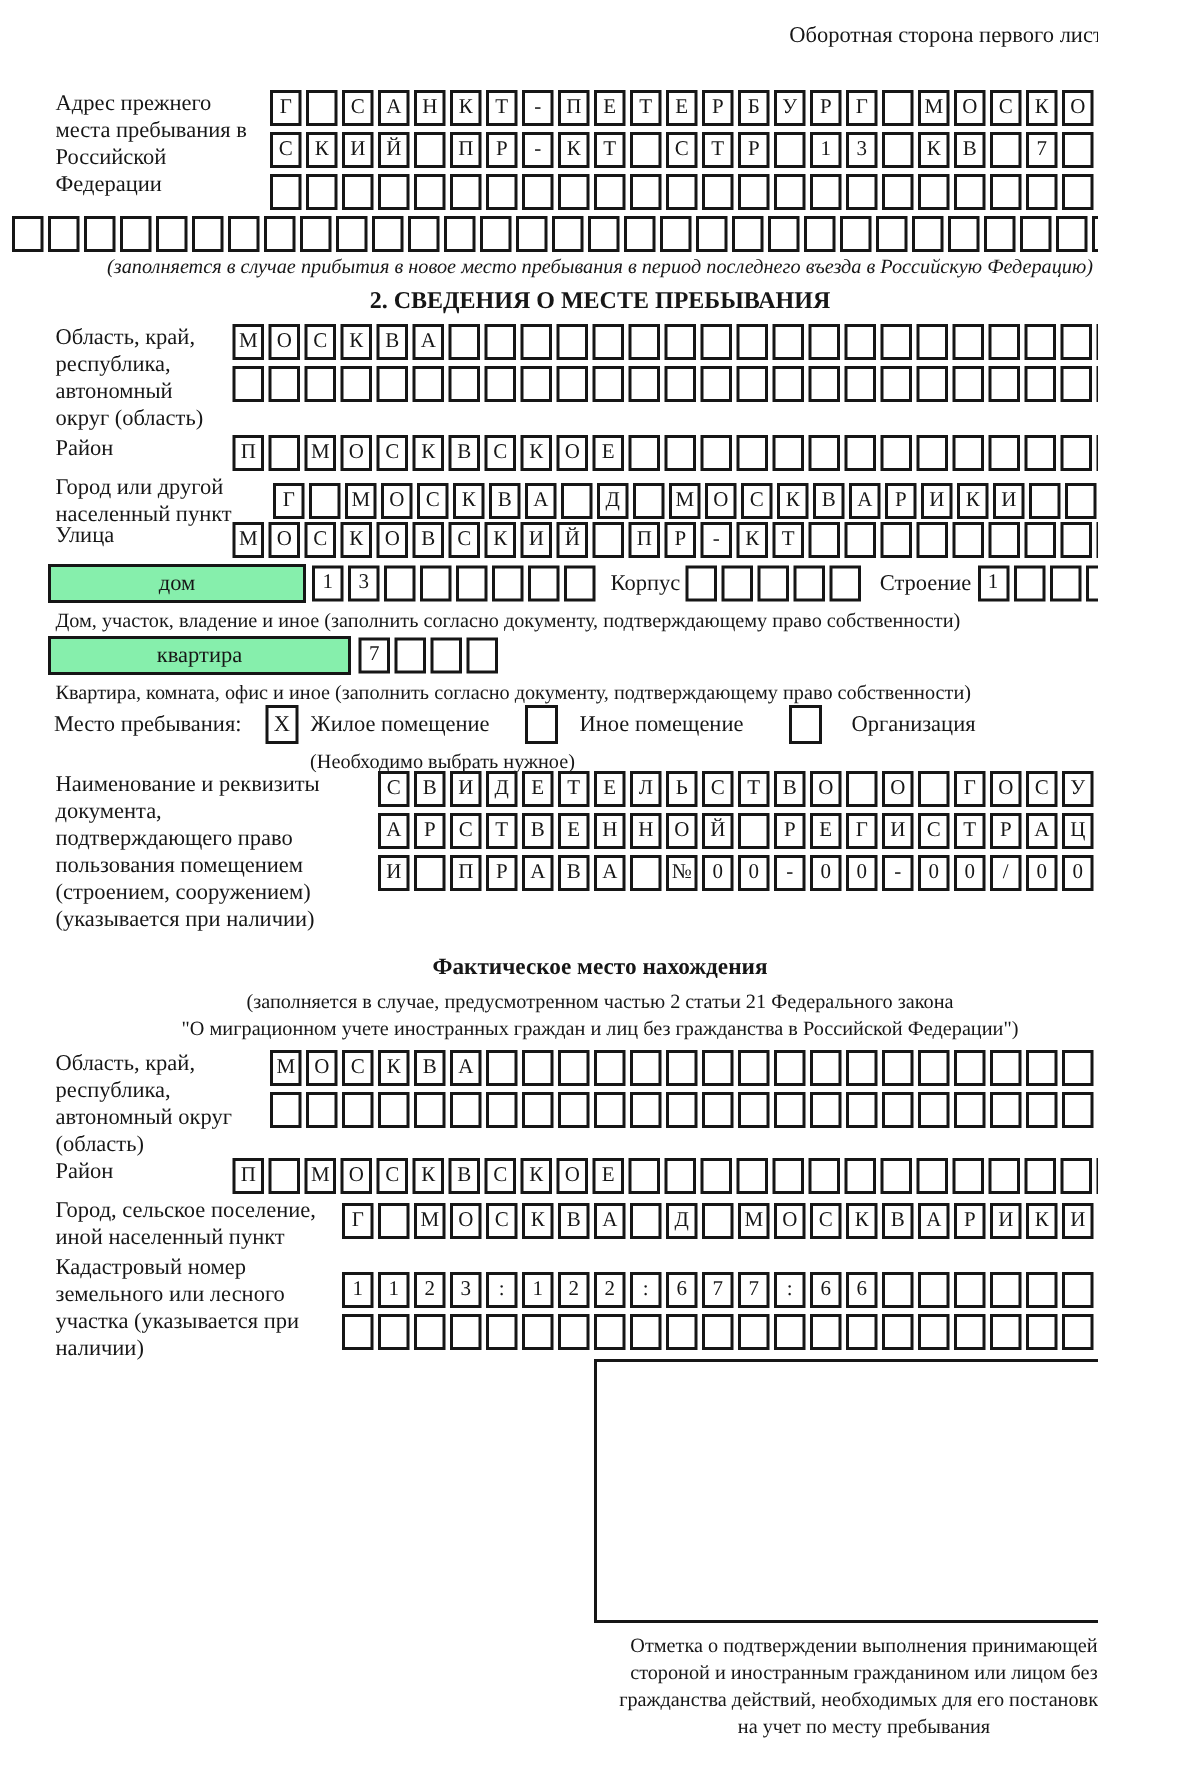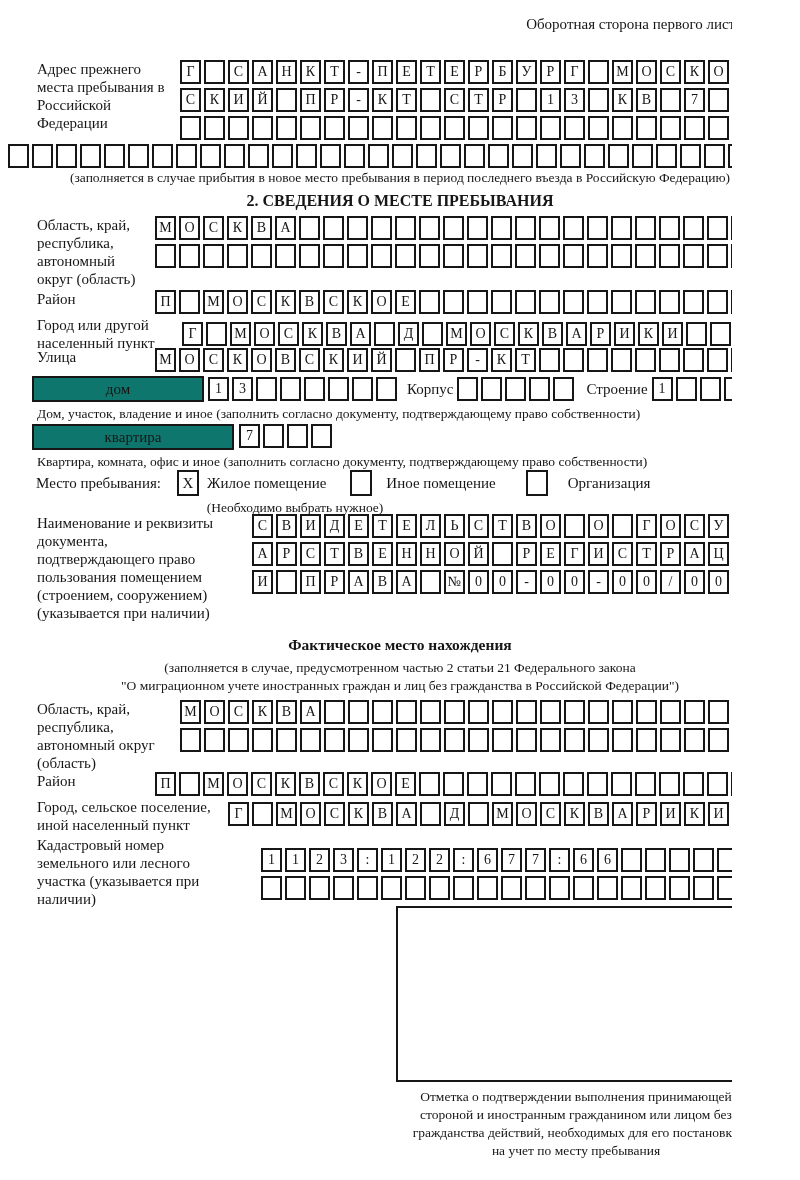--- a/index.html
+++ b/index.html
@@ -12,21 +12,21 @@
   .rows>.cells{margin-bottom:4px;}
   .cells{display:flex;gap:3px;}
   .cell{box-sizing:border-box;flex:0 0 21px;width:21px;height:24px;border:2px solid #161616;
         display:inline-flex;align-items:center;justify-content:center;
         font-size:14px;font-family:"Liberation Serif",serif;background:#fff;}
   .caption{font-size:13.5px;line-height:16px;}
   .title{font-size:16px;font-weight:bold;}
   .title2{font-size:15.5px;font-weight:bold;}
   .header-note{position:absolute;top:16px;left:0;width:742px;text-align:right;font-size:15px;}
   .wide-box{box-sizing:border-box;border:2px solid #161616;height:26px;display:inline-flex;
-            align-items:center;justify-content:center;font-size:15px;background:#0f766e;}
+            align-items:center;justify-content:center;font-size:15px;background:#86efac;}
   .inline-label{font-size:15px;line-height:26px;white-space:nowrap;}
   .chk{box-sizing:border-box;width:22px;height:26px;border:2px solid #161616;display:inline-flex;
        align-items:center;justify-content:center;font-size:15px;background:#fff;}
   .opt-label{font-size:15px;line-height:26px;white-space:nowrap;}
   .stamp-box{box-sizing:border-box;width:358px;height:176px;border:2px solid #161616;background:#fff;}
   .stamp-caption{width:340px;margin:6px auto 0;text-align:center;font-size:13.5px;line-height:18px;}
 </style>
 </head>
 <body>
 
@@ -143,21 +143,21 @@
       <span class="cell"></span>
       <span class="cell"></span>
       <span class="cell"></span>
       <span class="cell"></span>
       <span class="cell"></span>
       <span class="cell"></span>
       <span class="cell"></span>
       <span class="cell"></span>
       <span class="cell"></span>
     </div>
-  <div class="abs caption center" style="top:170px;left:0;width:800px;">(заполняется в случае прибытия в новое место пребывания в период последнего въезда в Российскую Федерацию)</div>
+  <div class="abs caption center" style="top:170px;left:0;width:800px;font-style:italic;">(заполняется в случае прибытия в новое место пребывания в период последнего въезда в Российскую Федерацию)</div>
 
   <div class="abs title center" style="top:192px;left:0;width:800px;">2. СВЕДЕНИЯ О МЕСТЕ ПРЕБЫВАНИЯ</div>
 
   <div class="abs frow" style="top:216px;left:37px;">
     <div class="flabel" style="width:107px;">Область, край, республика, автономный округ (область)</div>
     <div class="rows" style="margin-left:11px;">
       <div class="cells">
           <span class="cell">М</span>
           <span class="cell">О</span>
           <span class="cell">С</span>
@@ -329,21 +329,21 @@
     <span class="inline-label" style="margin-left:12px;margin-right:4px;">Строение</span>
     <div class="cells">
         <span class="cell">1</span>
         <span class="cell"></span>
         <span class="cell"></span>
         <span class="cell"></span>
       </div>
   </div>
   <div class="abs caption" style="top:406px;left:37px;width:740px;">Дом, участок, владение и иное (заполнить согласно документу, подтверждающему право собственности)</div>
 
-  <div class="abs frow" style="top:424px;left:32px;">
+  <div class="abs frow" style="top:424px;left:32px;align-items:center;">
     <div class="wide-box" style="width:202px;">квартира</div>
     <div class="cells" style="margin-left:5px;">
         <span class="cell">7</span>
         <span class="cell"></span>
         <span class="cell"></span>
         <span class="cell"></span>
       </div>
   </div>
   <div class="abs caption" style="top:454px;left:37px;width:740px;">Квартира, комната, офис и иное (заполнить согласно документу, подтверждающему право собственности)</div>
 
@@ -547,21 +547,21 @@
         <span class="cell">В</span>
         <span class="cell">А</span>
         <span class="cell">Р</span>
         <span class="cell">И</span>
         <span class="cell">К</span>
         <span class="cell">И</span>
         <span class="cell"></span>
       </div>
   </div>
 
-  <div class="abs frow" style="top:836px;left:37px;gap:33px;">
+  <div class="abs frow" style="top:836px;left:37px;">
     <div class="flabel" style="width:186px;">Кадастровый номер земельного или лесного участка (указывается при наличии)</div>
     <div class="rows" style="margin-left:5px;margin-top:12px;">
       <div class="cells">
           <span class="cell">1</span>
           <span class="cell">1</span>
           <span class="cell">2</span>
           <span class="cell">3</span>
           <span class="cell">:</span>
           <span class="cell">1</span>
           <span class="cell">2</span>

